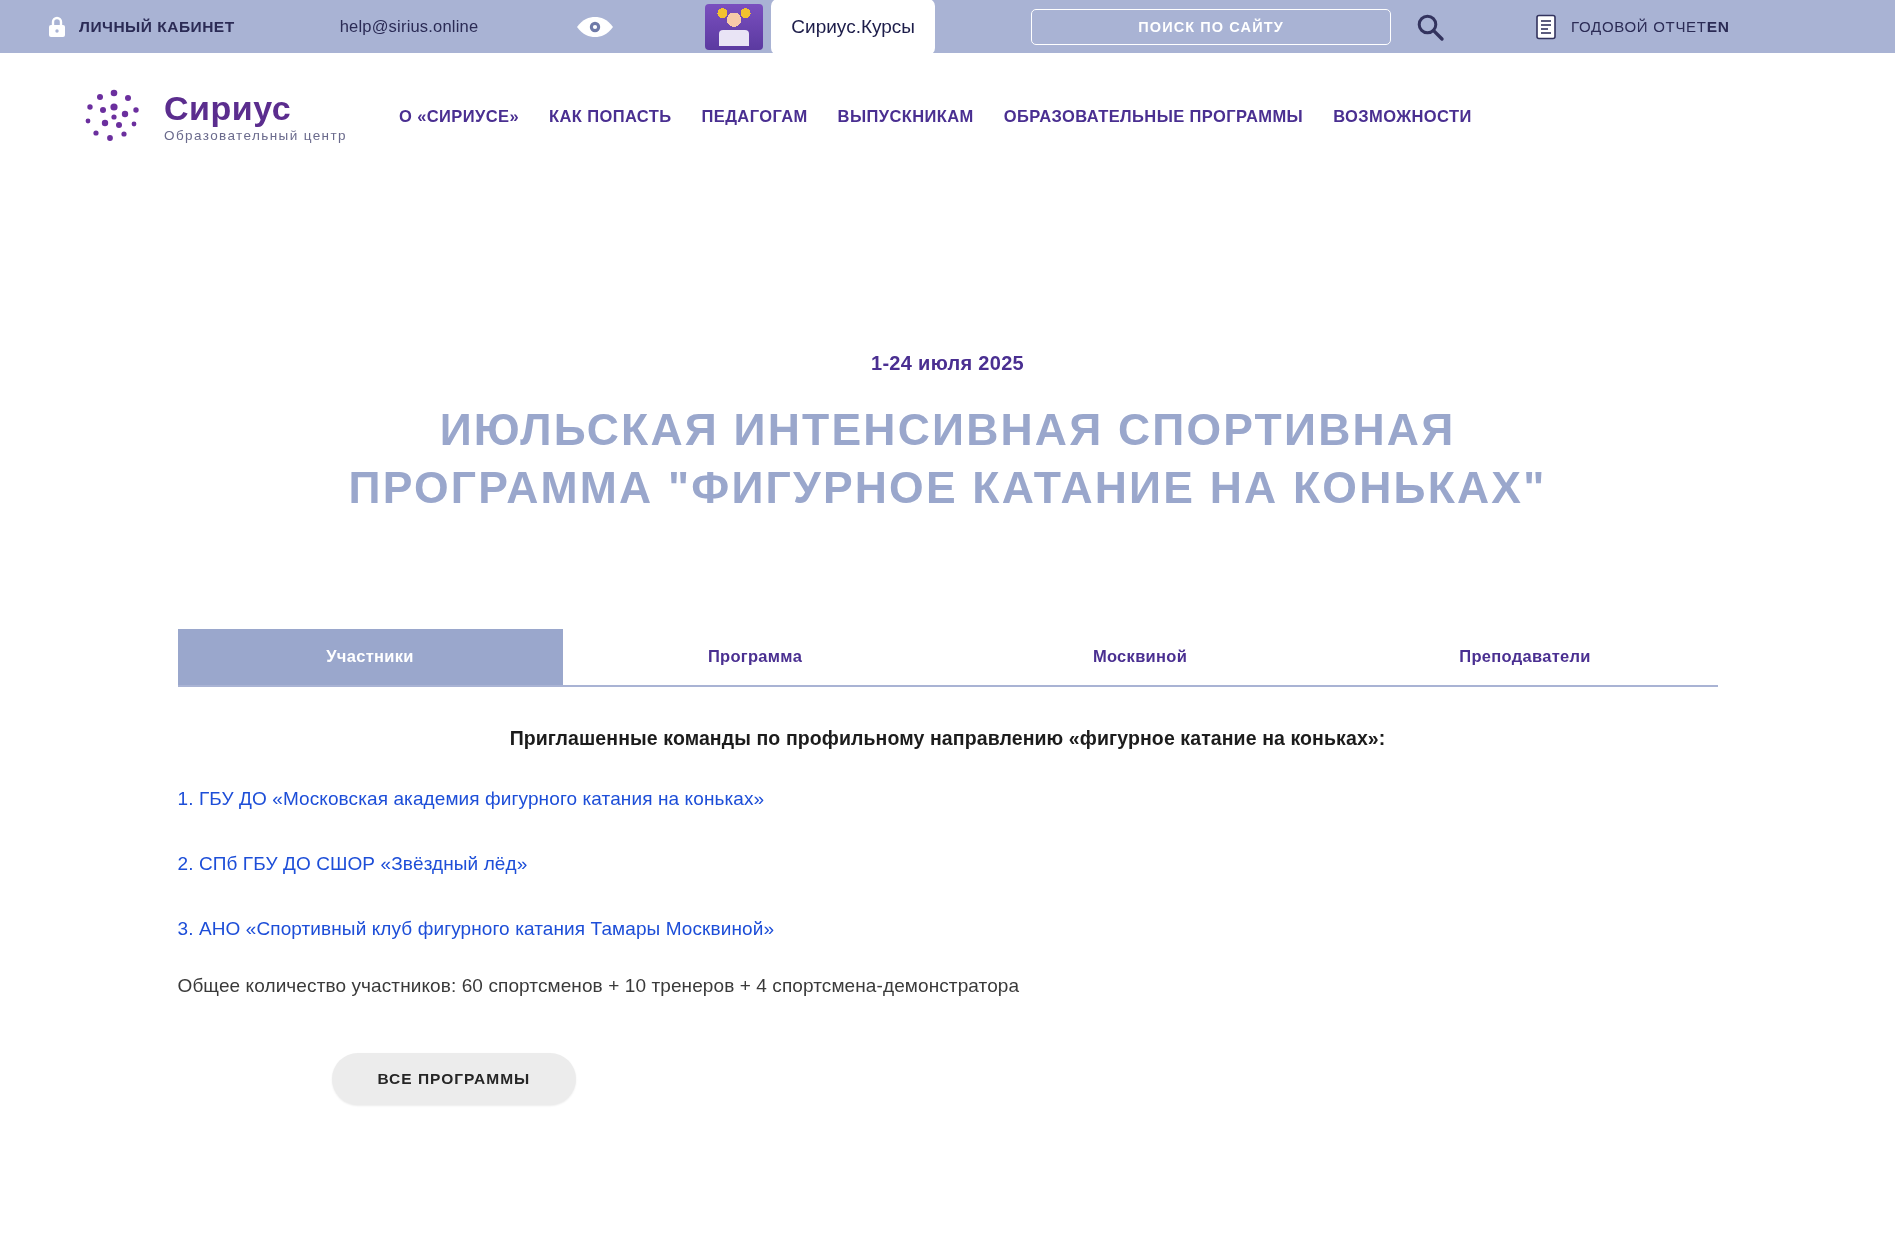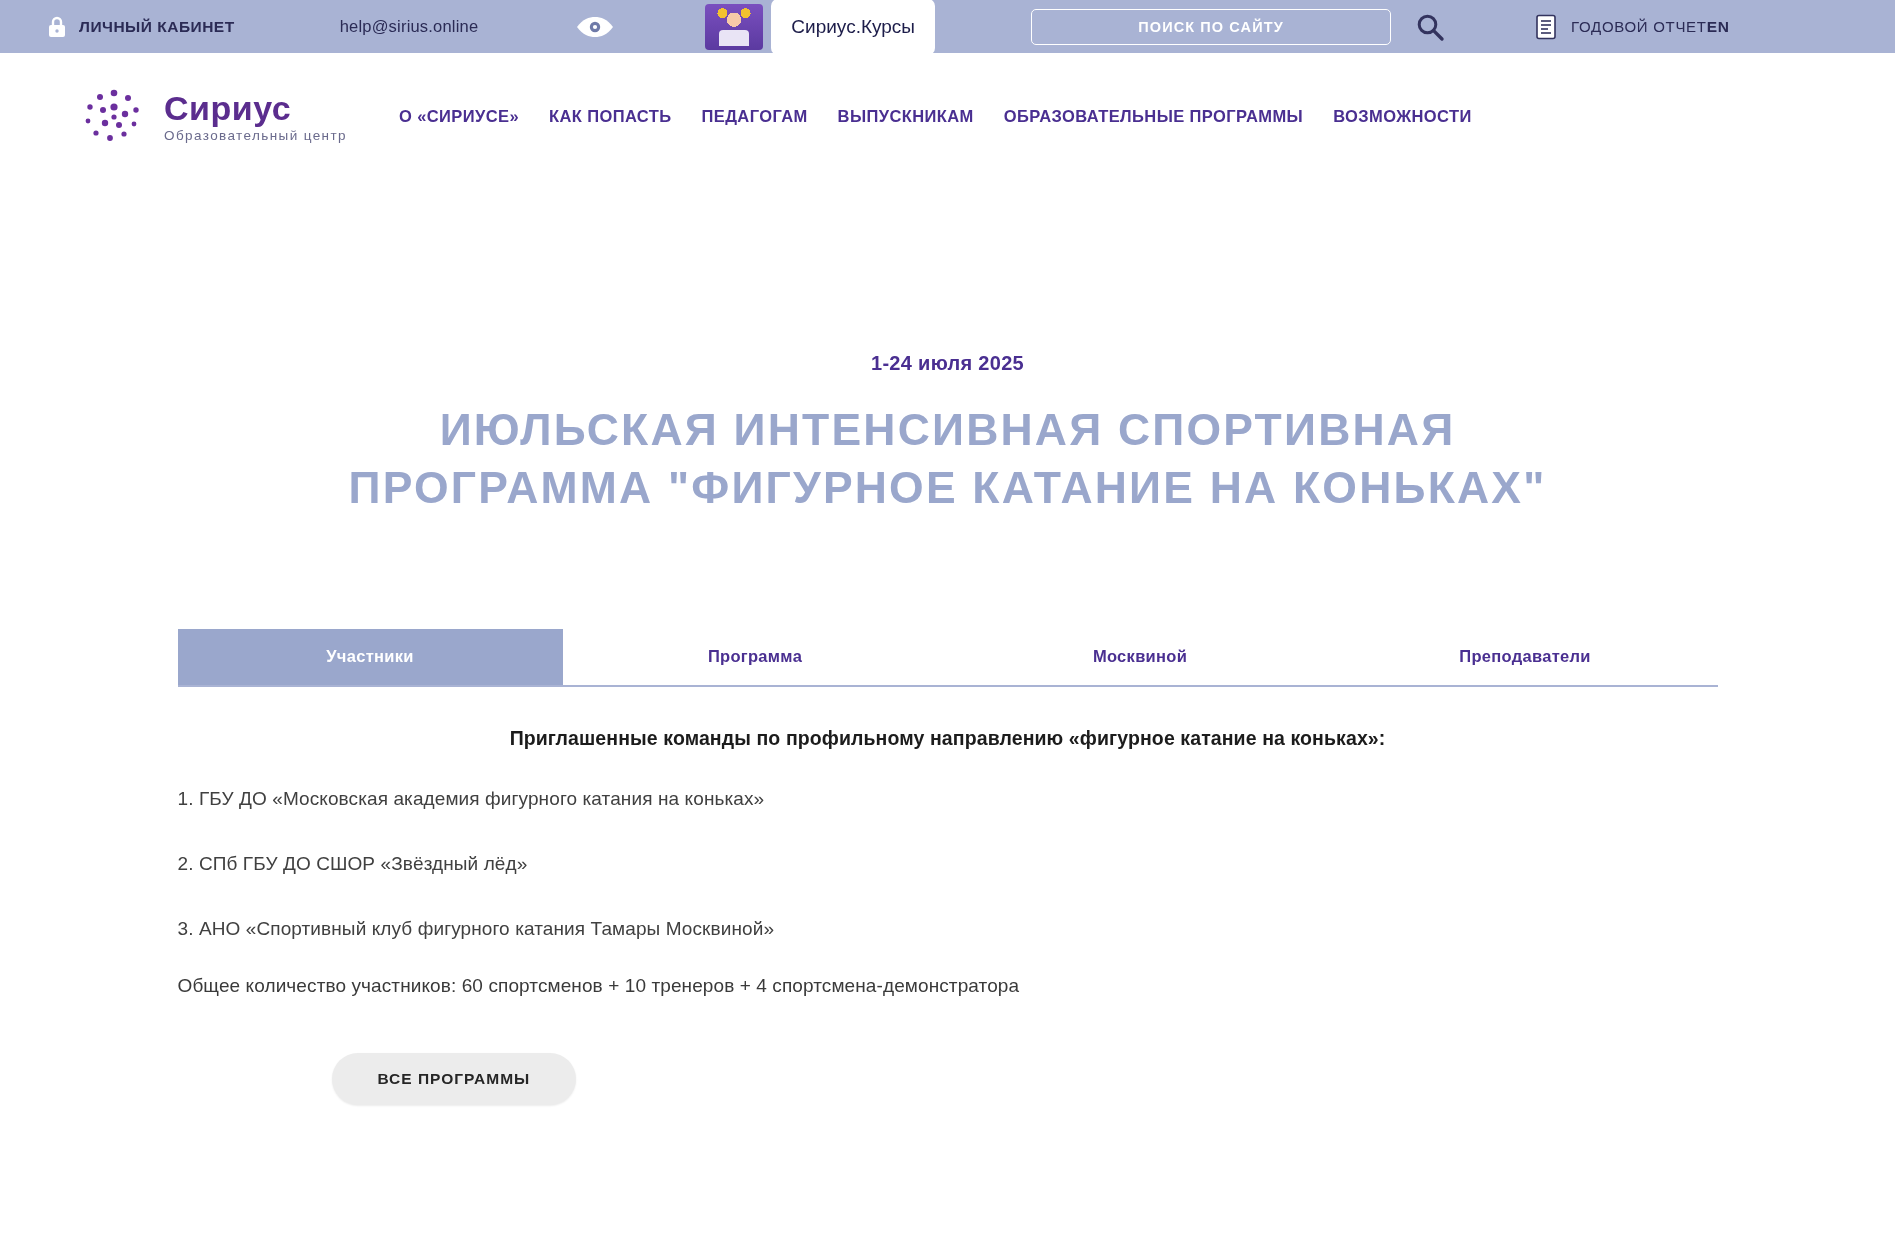--- a/index.html
+++ b/index.html
@@ -214,21 +214,21 @@
   .content-heading {
     text-align: center;
     font-size: 19.5px;
     font-weight: bold;
     color: #1c1c1c;
     letter-spacing: 0.1px;
   }
   .content-list { margin-top: 38px; }
   .content-line {
     font-size: 19px;
-    color: #404040;
+    color: #1d4ed8;
     margin-bottom: 43px;
     letter-spacing: 0.1px;
     margin-top: 15px;
   }
   .content-total {
     font-size: 19px;
     color: #3a3a3a;
     letter-spacing: 0.1px;
     margin-top: -8px;
   }

